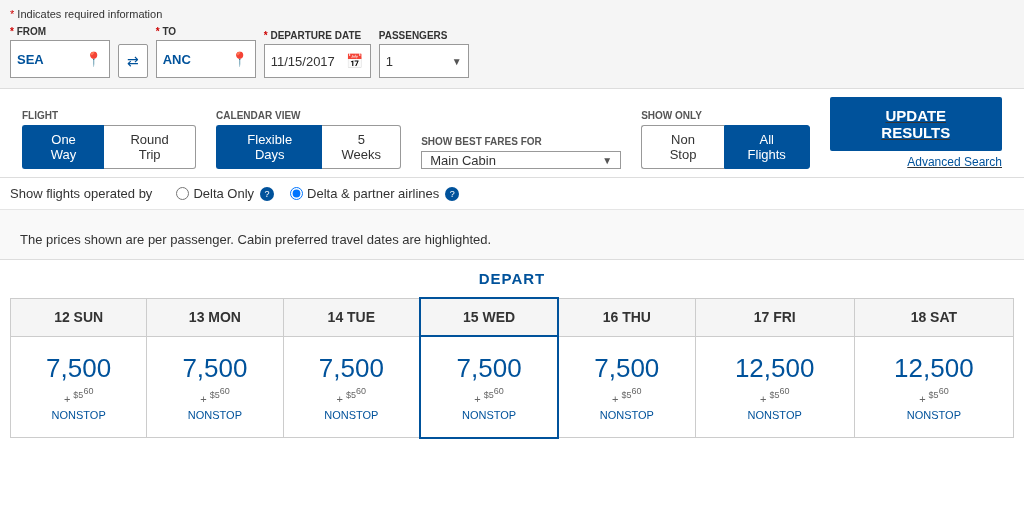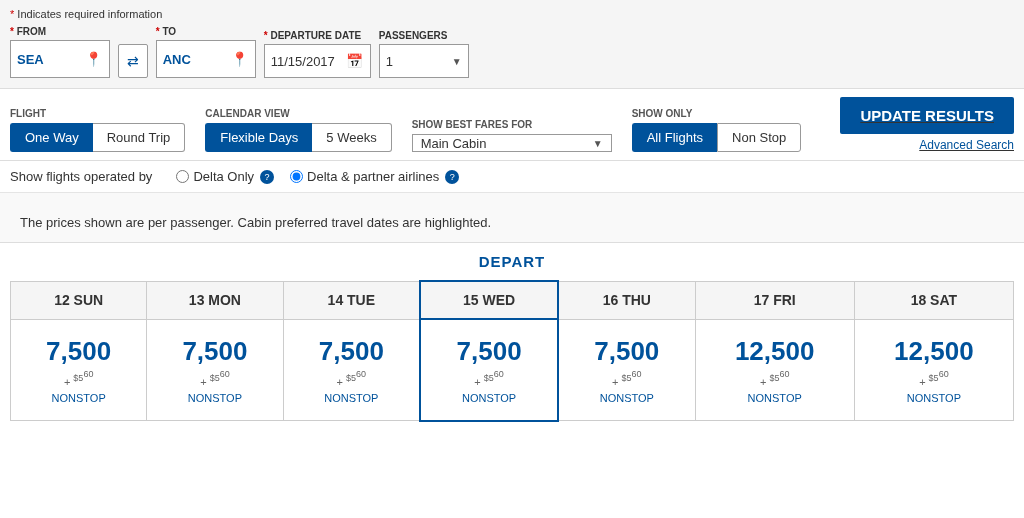--- a/index.html
+++ b/index.html
@@ -56,21 +56,21 @@
     .prices-note { padding: 12px 10px 6px; font-size: 13px; color: #333; }
 
     .depart-section { padding: 10px; }
     .depart-label { text-align: center; color: #00529b; font-size: 15px; font-weight: bold; margin-bottom: 10px; letter-spacing: 1px; }
 
     .calendar-table { width: 100%; border-collapse: collapse; border: 1px solid #ccc; }
     .calendar-table th { background: #f5f5f5; border: 1px solid #ccc; padding: 10px; text-align: center; font-size: 14px; font-weight: bold; color: #333; }
     .calendar-table th.highlighted { border: 2px solid #00529b; }
     .calendar-table td { border: 1px solid #ccc; padding: 16px 10px; text-align: center; vertical-align: middle; }
 
-    .price-miles { font-size: 26px; font-weight: bold; color: #00529b; }
+    .price-miles { font-size: 26px; font-weight: normal; color: #00529b; }
     .price-plus { font-size: 11px; color: #666; margin-top: 2px; }
     .price-plus sup { font-size: 9px; }
     .nonstop-label { font-size: 11px; color: #00529b; margin-top: 4px; }
 
     select { cursor: pointer; }
     input { cursor: text; }
   </style>
 </head>
 <body>
 
@@ -124,21 +124,21 @@
           <option>2</option>
           <option>3</option>
           <option>4</option>
         </select>
         <span style="font-size:10px; color:#555;">▼</span>
       </div>
     </div>
   </div>
 </div>
 
-<div style="background:#fff; border-bottom:1px solid #ddd; padding:8px 10px; display:flex; align-items:flex-end; gap:20px;">
+<div style="background:#fff; border-bottom:1px solid #ddd; padding:8px 22px; display:flex; align-items:flex-end; gap:20px;">
 
   <div class="option-group">
     <div class="option-label">FLIGHT</div>
     <div class="toggle-group">
       <button class="toggle-btn active-dark">One Way</button>
       <button class="toggle-btn">Round Trip</button>
     </div>
   </div>
 
   <div class="option-group">
@@ -157,22 +157,22 @@
         <option>First Class</option>
         <option>Business</option>
       </select>
       <span class="fares-arrow">▼</span>
     </div>
   </div>
 
   <div class="option-group">
     <div class="option-label">SHOW ONLY</div>
     <div class="show-only-btns">
+      <button class="show-only-btn">Non Stop</button>
       <button class="show-only-btn active-dark">All Flights</button>
-      <button class="show-only-btn">Non Stop</button>
     </div>
   </div>
 
   <div class="update-results-area" style="margin-left:auto;text-decoration:underline;">
     <button class="update-btn">UPDATE RESULTS</button>
     <a class="advanced-search-link">Advanced Search</a>
   </div>
 </div>
 
 <div class="operated-by-row">

